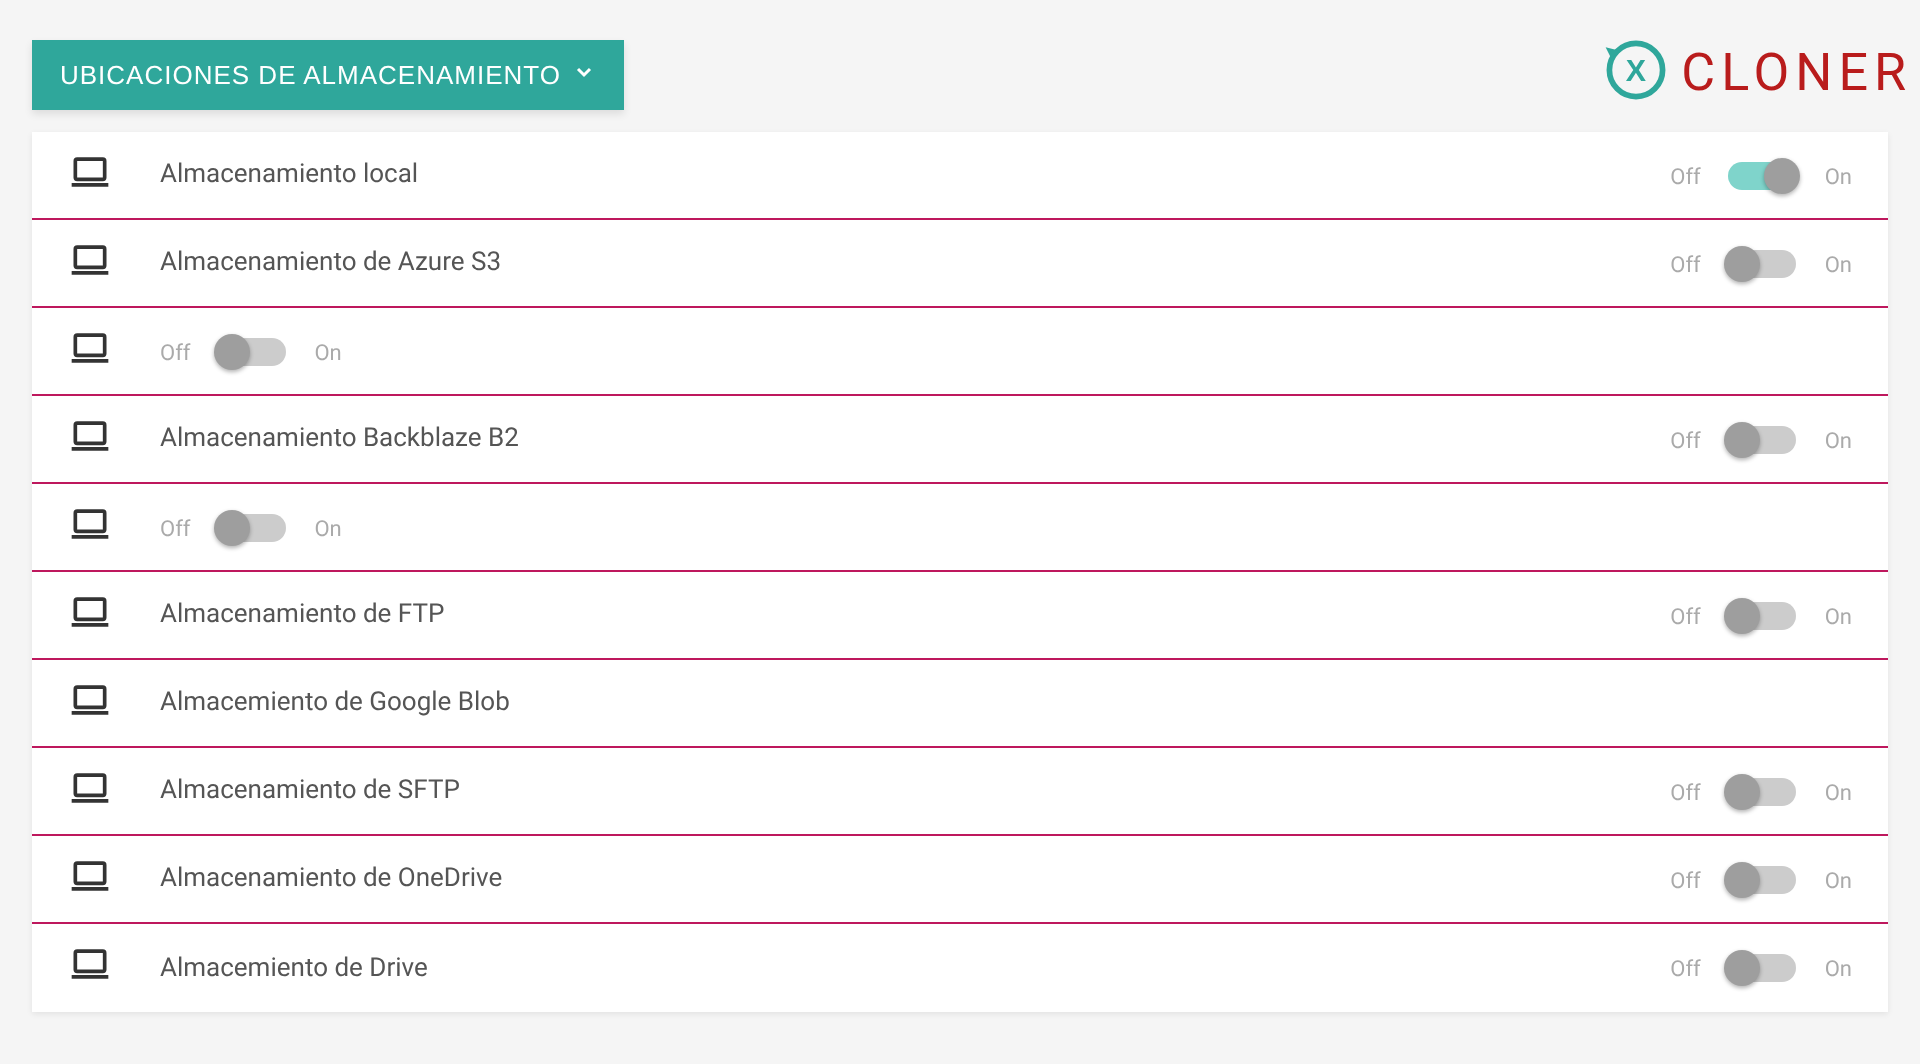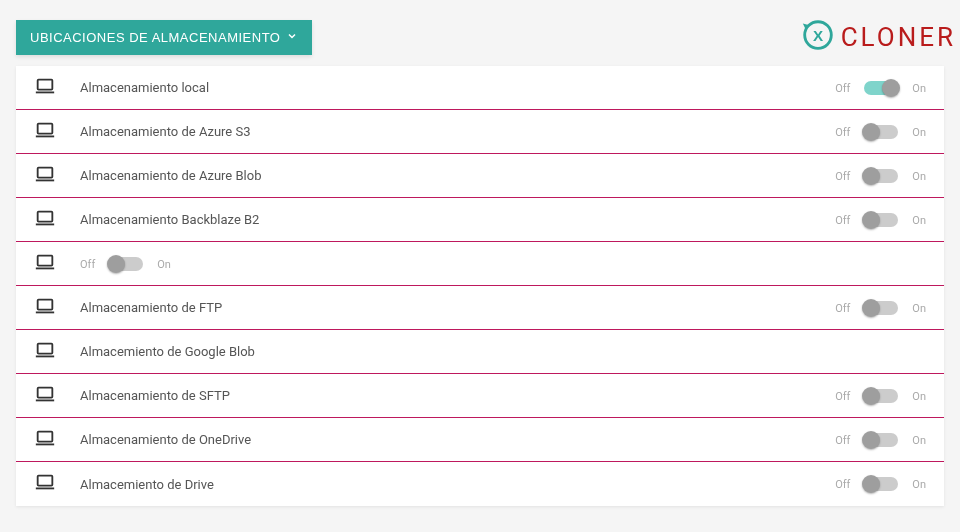--- a/index.html
+++ b/index.html
@@ -155,21 +155,20 @@
           <div class="knob"></div>
         </div>
         <span class="toggle-label">On</span>
       </div>
     </div>
     <div class="row">
       <span class="icon"><svg width="22" height="22" viewBox="0 0 24 24" fill="none" stroke="#333" stroke-width="2">
           <rect x="4" y="5" width="16" height="11" rx="1"></rect>
           <line x1="2" y1="19" x2="22" y2="19"></line>
         </svg></span>
-      <span class="label">Almacenamiento de Azure Blob</span>
       <div class="toggle-group">
         <span class="toggle-label">Off</span>
         <div class="toggle">
           <div class="knob"></div>
         </div>
         <span class="toggle-label">On</span>
       </div>
     </div>
     <div class="row">
       <span class="icon"><svg width="22" height="22" viewBox="0 0 24 24" fill="none" stroke="#333" stroke-width="2">

